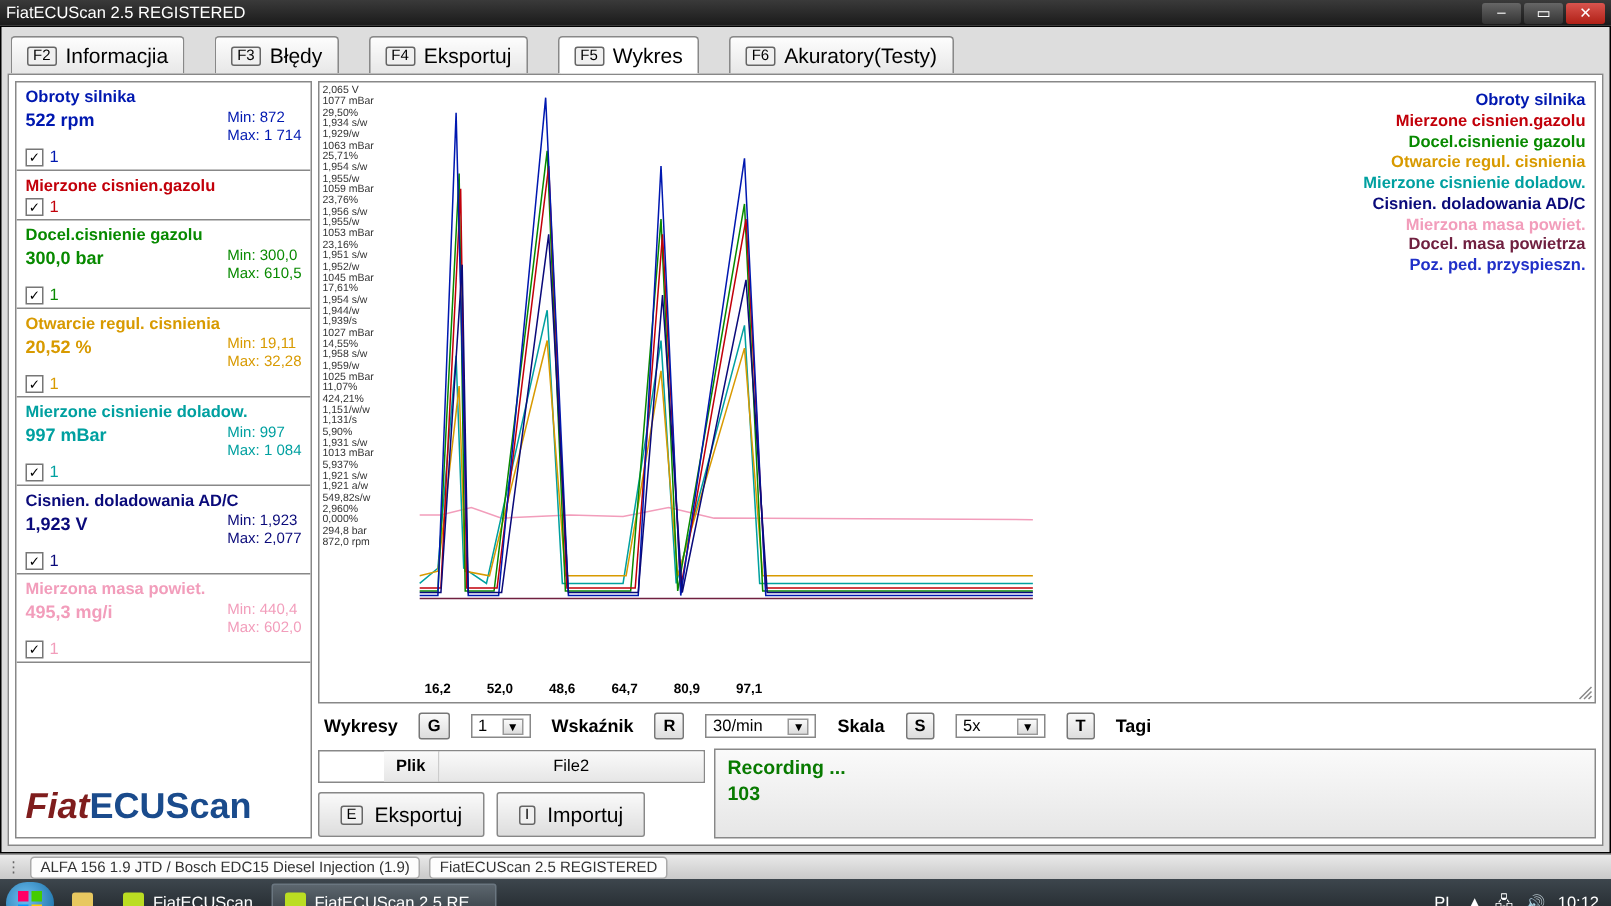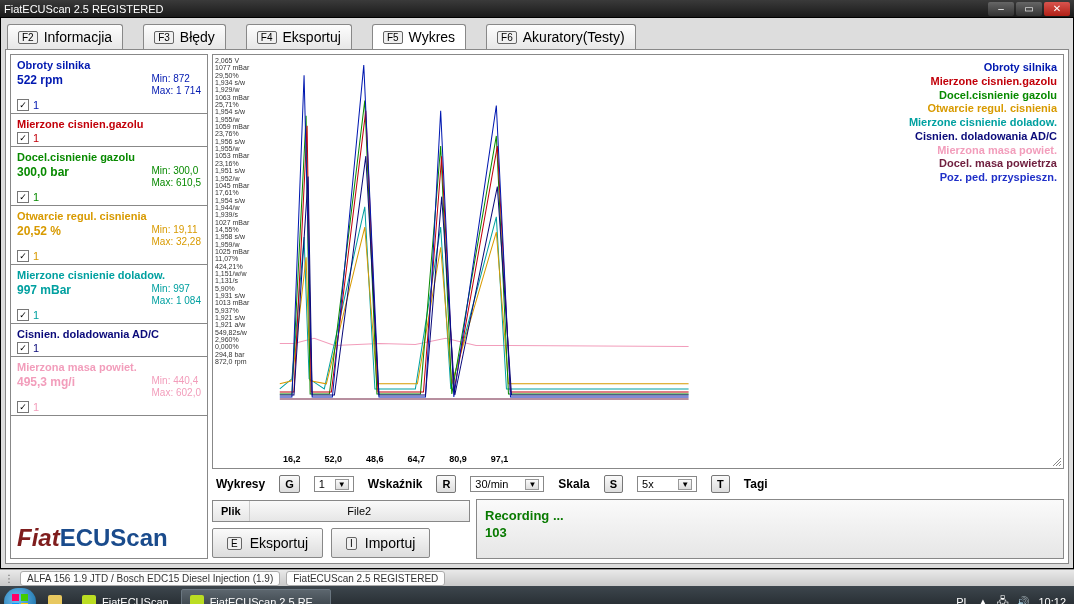--- a/index.html
+++ b/index.html
@@ -35,23 +35,23 @@
 .ticksY { position:absolute; left:2px; top:2px; font-size:7px; line-height:1.05; color:#333; }
 .ticksX { position:absolute; left:70px; bottom:4px; font-size:9px; display:flex; gap:24px; font-weight:bold;}
 .svg { position:absolute; inset:0; }
 .controls { display:flex; align-items:center; gap:14px; padding:2px 4px; }
 .controls .lbl { font-weight:bold; font-size:12px; }
 .keybtn { border:1px solid #777; border-radius:2px; padding:2px 5px; background:linear-gradient(#fafafa,#ddd); font-weight:bold; font-size:11px; }
 .sel { border:1px solid #888; padding:1px 4px; background:#fff; display:inline-flex; align-items:center; gap:4px; min-width:40px;}
 .sel .dd { font-size:8px; border:1px solid #999; padding:0 2px; background:linear-gradient(#fafafa,#ddd); margin-left:auto;}
 .filerow { display:flex; gap:6px; align-items:center; }
 .filebox { border:1px solid #888; display:flex; align-items:center; padding:0; width:258px;}
-.filebox .flbl { padding:4px 8px; font-weight:bold; border-right:1px solid #ccc; background:linear-gradient(#fafafa,#e6e6e6);}
+.filebox .flbl { padding:4px 8px; font-weight:bold; border-right:1px solid #ccc; background:linear-gradient(#fafafa,#e6e6e6);margin-left:43px;}
 .filebox .fval { padding:4px 8px; background:linear-gradient(#fafafa,#e6e6e6); flex:1;text-align:center;}
-.bigbox { flex:1; border:1px solid #888; height:60px; background:linear-gradient(#fafafa,#e6e6e6); padding:16px 8px; display:flex; align-items:flex-end; gap:16px; }
+.bigbox { flex:1; border:1px solid #888; height:60px; background:linear-gradient(#fafafa,#e6e6e6); padding:4px 8px; display:flex; align-items:flex-start; gap:16px; }
 .rec { color:#087a00; font-weight:bold; font-size:13px; line-height:1.3;}
 .actions { display:flex; gap:8px; }
 .bigbtn { border:1px solid #888; background:linear-gradient(#fafafa,#ddd); padding:6px 14px; display:inline-flex; align-items:center; gap:8px; font-size:14px; cursor:pointer; border-radius:2px;}
 .bigbtn .bk { border:1px solid #666; padding:0 3px; border-radius:2px; font-size:10px; background:#f0f0f0; }
 .statusbar { height:17px; background:linear-gradient(#e9e9e9,#c9c9c9); display:flex; align-items:center; gap:6px; padding:0 4px; font-size:10px; color:#333; border-top:1px solid #999;}
 .statusbar .pill { border:1px solid #aaa; border-radius:3px; padding:1px 6px; background:#fdfdfd; }
 .taskbar { height:32px; background:linear-gradient(#3d464d,#1a1f23); display:flex; align-items:center; padding:0 4px; gap:4px; color:#fff; font-size:11px;}
 .start { width:32px; height:28px; border-radius:14px; background:radial-gradient(circle at 40% 40%, #6fbff0,#1067a0); display:flex; align-items:center; justify-content:center; }
 .tbtn { height:26px; padding:0 8px; display:flex; align-items:center; gap:6px; border-radius:2px; }
 .tbtn.active { background:linear-gradient(#5c666e,#2f373d); border:1px solid #6a7680;}
@@ -143,20 +143,24 @@
               <span class="val" style="color:#00a0a0">997 mBar</span>
   <span class="mm" style="color:#00a0a0">Min: 997<br>Max: 1 084</span>
             </div>
   <div class="chk-row">
               <span class="chk">✓</span>
               <span style="color:#00a0a0">1</span>
             </div>
           </div>
           <div class="param">
             <div class="name" style="color:#0a0a7a">Cisnien. doladowania AD/C</div>
+  <div class="row">
+              <span class="val" style="color:#0a0a7a">1,923 V</span>
+  <span class="mm" style="color:#0a0a7a">Min: 1,923<br>Max: 2,077</span>
+            </div>
   <div class="chk-row">
               <span class="chk">✓</span>
               <span style="color:#0a0a7a">1</span>
             </div>
           </div>
           <div class="param">
             <div class="name" style="color:#f29dbb">Mierzona masa powiet.</div>
   <div class="row">
               <span class="val" style="color:#f29dbb">495,3 mg/i</span>
   <span class="mm" style="color:#f29dbb">Min: 440,4<br>Max: 602,0</span>

